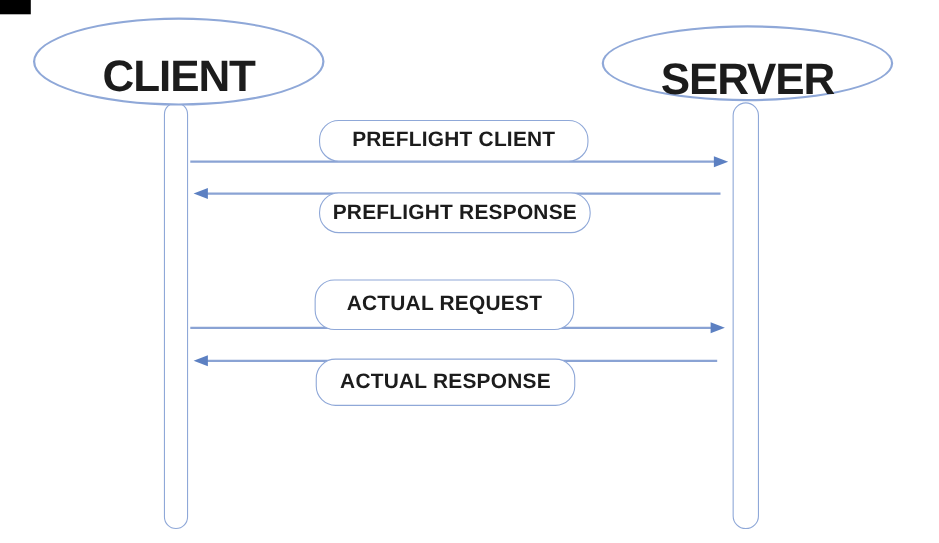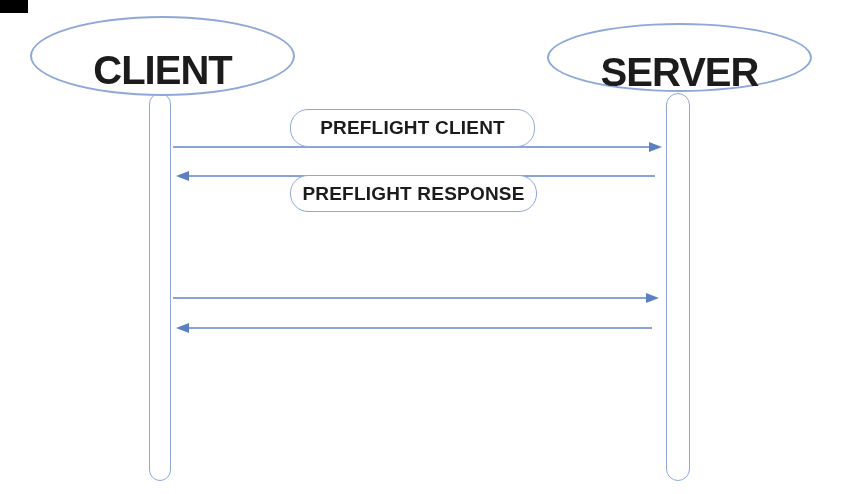--- a/index.html
+++ b/index.html
@@ -123,14 +123,20 @@
       <polygon class="msg-head" points="176,328 189,323 189,333"></polygon>
     </g>
   </svg>
 
   <div class="msg-box" style="left:290px;top:109px;width:245px;height:38px;">
     <span class="msg-label">PREFLIGHT CLIENT</span>
   </div>
   <div class="msg-box" style="left:290px;top:175px;width:247px;height:37px;">
     <span class="msg-label">PREFLIGHT RESPONSE</span>
   </div>
+  <div class="msg-box" style="left:286px;top:254px;width:236px;height:46px;">
+    <span class="msg-label">ACTUAL REQUEST</span>
+  </div>
+  <div class="msg-box" style="left:287px;top:326px;width:236px;height:43px;">
+    <span class="msg-label">ACTUAL RESPONSE</span>
+  </div>
 
 </div>
 
 </body></html>

